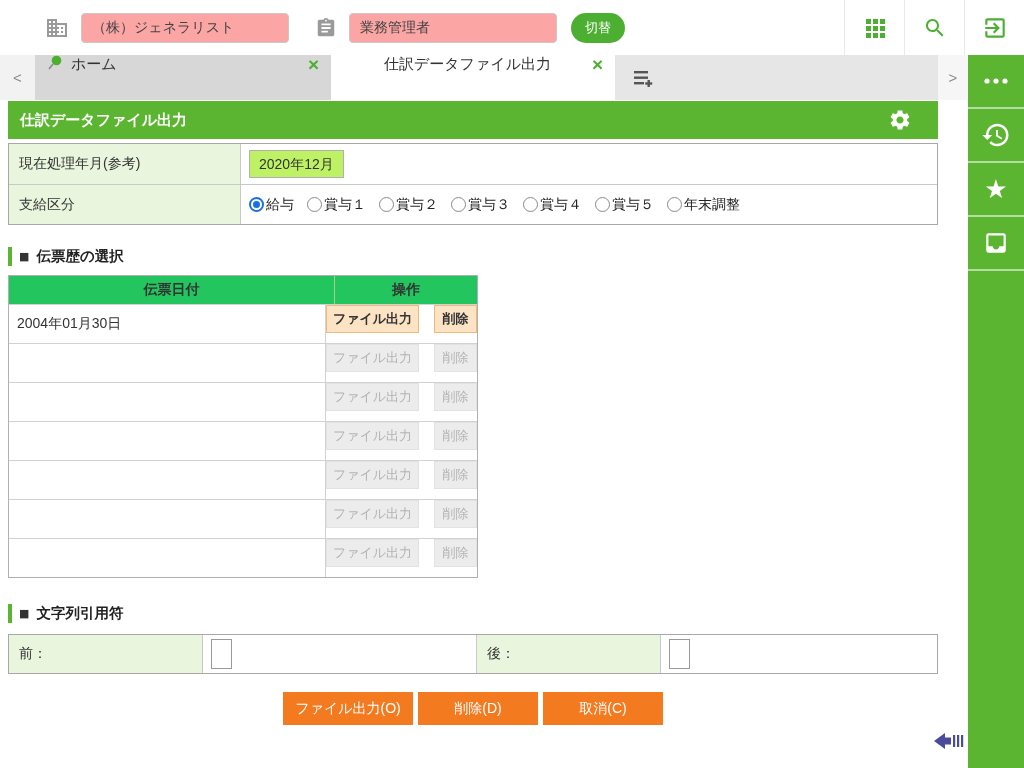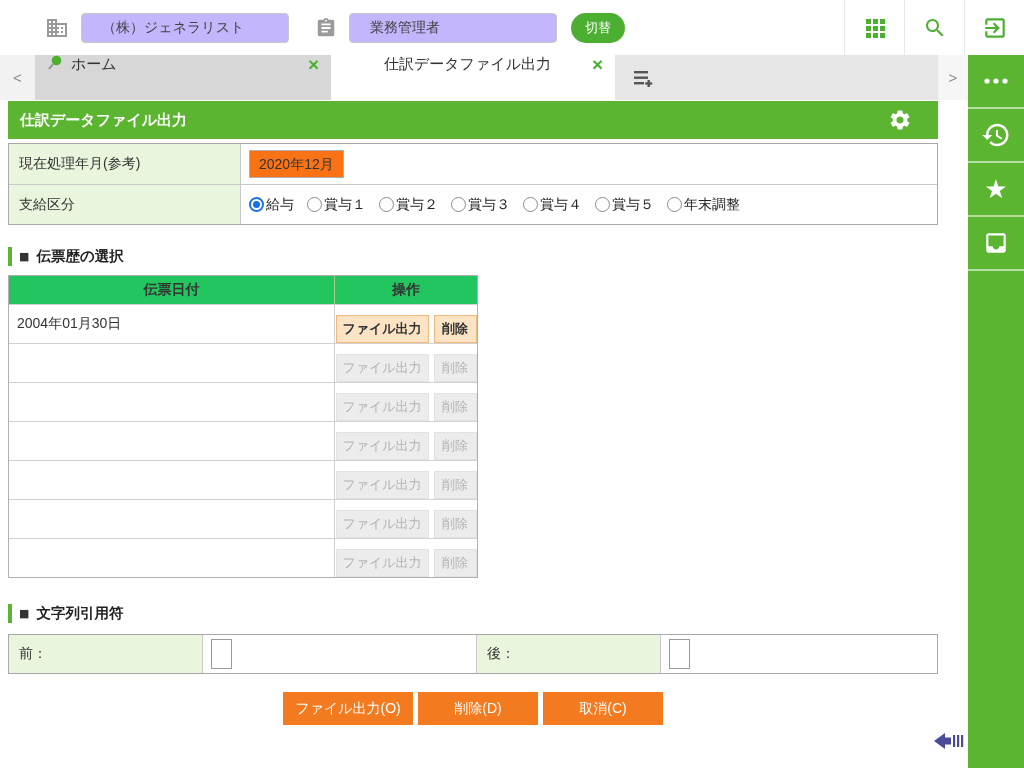--- a/index.html
+++ b/index.html
@@ -4,21 +4,21 @@
 <style>
   * { margin:0; padding:0; box-sizing:border-box; }
   html,body { width:1024px; height:768px; overflow:hidden; background:#fff;
     font-family:"Liberation Sans","DejaVu Sans",sans-serif; }
   #app { position:relative; width:1024px; height:768px; background:#fff; }
 
   
   .header { position:absolute; top:0; left:0; width:1024px; height:55px;
     background:#fff; display:flex; align-items:center; padding-left:45px; }
   .hdr-input { height:30px; border:1px solid #c9c9c9; border-radius:4px;
-    background:#c4b5fd; padding:0 20px; font-size:14px; color:#444; width:208px;
+    background:#fca5a5; padding:0 10px; font-size:14px; color:#444; width:208px;
     font-family:inherit; }
   .ico { display:inline-flex; align-items:center; justify-content:center; }
   .switch-btn { margin-left:14px; width:54px; height:30px; border:none;
     border-radius:15px; background:#4caf32; color:#fff; font-size:13px;
     cursor:pointer; font-family:inherit; }
   .header-right { position:absolute; right:0; top:0; height:55px; display:flex; }
   .hdr-icon-cell { width:60px; height:55px; display:flex; align-items:center;
     justify-content:center; border-left:1px solid #e9e9e9; cursor:pointer; background:#fff; }
 
   
@@ -51,21 +51,21 @@
   .titlebar .t { color:#fff; font-weight:bold; font-size:15px; padding-left:12px; }
   .gear { position:absolute; right:26px; top:7px; cursor:pointer; }
 
   .form-table { margin-top:4px; width:930px; border:1px solid #a8a8a8; }
   .form-row { display:flex; height:40px; }
   .form-row + .form-row { border-top:1px solid #c9c9c9; }
   .form-label { width:232px; background:#e9f5dc; display:flex; align-items:center;
     padding-left:10px; font-size:14px; color:#333; border-right:1px solid #c9c9c9; }
   .form-label.bold { font-weight:normal; }
   .form-value { flex:1; display:flex; align-items:center; padding-left:8px; background:#fff; }
-  .ro-box { height:28px; line-height:26px; padding:0 9px; background:#f97316;
+  .ro-box { height:28px; line-height:26px; padding:0 9px; background:#bef264;
     border:1px solid #b0b0b0; font-size:14px; color:#333; min-width:86px; }
 
   .radio-group { display:flex; align-items:center; gap:13px; font-size:14px; color:#222; }
   .radio-opt { display:flex; align-items:center; gap:2px; cursor:pointer; }
   .radio { width:15px; height:15px; border-radius:50%; border:1px solid #8a8a8a;
     background:#fff; display:inline-block; position:relative; }
   .radio.selected { border:2px solid #1a6fe8; }
   .radio.selected::after { content:""; position:absolute; left:50%; top:50%;
     width:7px; height:7px; margin:-3.5px 0 0 -3.5px; border-radius:50%; background:#1a6fe8; }
 
@@ -77,21 +77,21 @@
 
   .voucher-table { margin-top:9px; width:470px; border:1px solid #b0b0b0; }
   .v-hd { display:flex; height:28px; background:#22c55e; }
   .v-hd .c1 { width:326px; display:flex; align-items:center; justify-content:center;
     font-size:14px; font-weight:bold; color:#333; border-right:1px solid #a7cf8a; }
   .v-hd .c2 { flex:1; display:flex; align-items:center; justify-content:center;
     font-size:14px; font-weight:bold; color:#333; }
   .v-row { display:flex; height:39px; border-top:1px solid #d2d2d2; background:#fff; }
   .v-date { width:326px; display:flex; align-items:center; padding-left:8px;
     font-size:14px; color:#333; border-right:1px solid #d2d2d2; }
-  .v-ops { flex:1; display:flex; align-items:flex-end; justify-content:center; gap:5px; }
+  .v-ops { flex:1; display:flex; align-items:flex-start; justify-content:center; gap:15px; }
   .btn-file { width:93px; height:28px; font-size:13px; font-family:inherit; }
   .btn-del { width:43px; height:28px; font-size:13px; font-family:inherit; }
   .op-on { background:#fbe3c4; border:1px solid #f1b87d; color:#333; font-weight:bold; cursor:pointer; }
   .op-off { background:#ececec; border:1px solid #e2e2e2; color:#b3b3b3; cursor:default; }
 
   .quote-table { margin-top:11px; width:930px; height:40px; border:1px solid #a8a8a8; display:flex; }
   .q-label { background:#e9f5dc; display:flex; align-items:center; padding-left:10px;
     font-size:14px; color:#333; border-right:1px solid #c9c9c9; }
   .q-label.first { width:194px; } .q-label.second { width:184px; }
   .q-input-cell { display:flex; align-items:center; background:#fff; }

